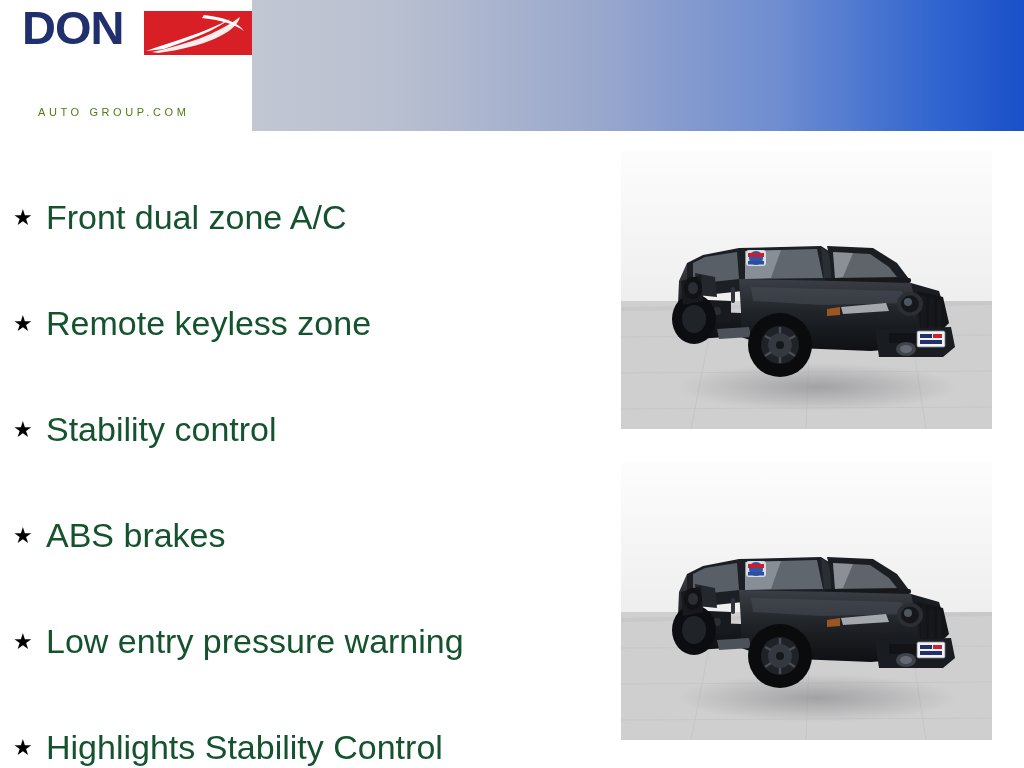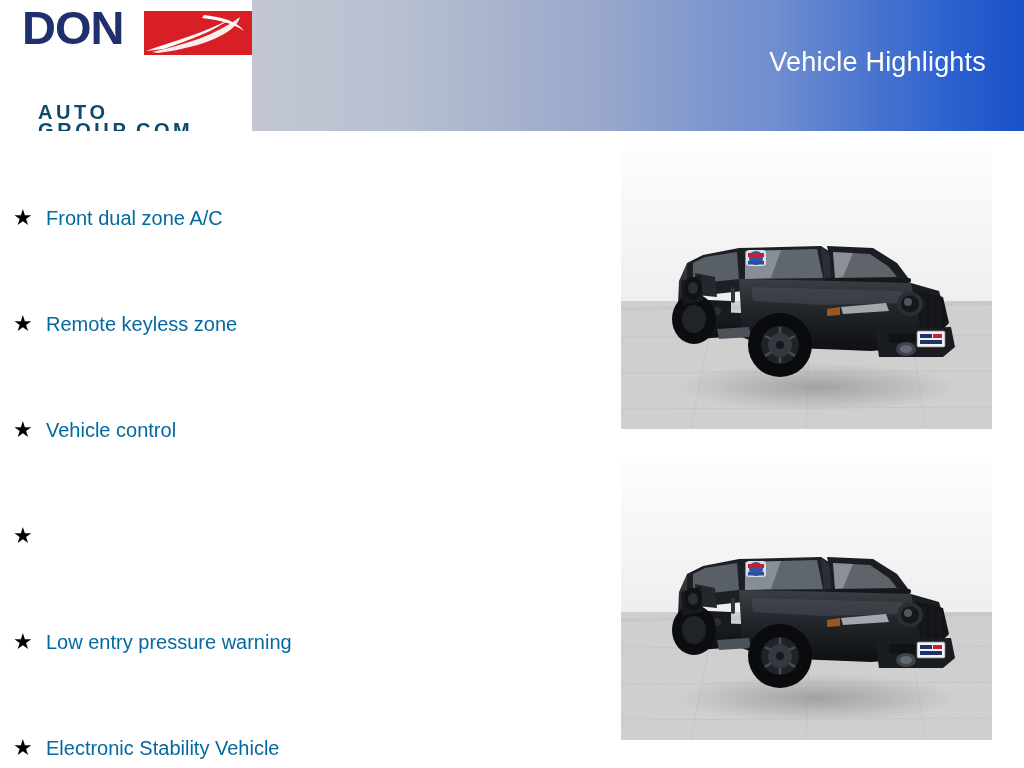--- a/index.html
+++ b/index.html
@@ -86,24 +86,24 @@
     font-size: 47px;
     letter-spacing: -1.5px;
     color: #20306e;
     line-height: 54px;
   }
   .logo-tagline {
     position: absolute;
     left: 28px;
     top: 96px;
     font-family: "Liberation Sans", sans-serif;
-    font-weight: bold;
-    font-size: 20px;
+    font-weight: normal;
+    font-size: 11px;
     letter-spacing: 3.6px;
-    color: #0c4a6e;
+    color: #4d7c0f;
     line-height: 18px;
   }
 
   .header-title {
     position: absolute;
     right: 38px;
     top: 47px;
     font-size: 27px;
     color: #ffffff;
     letter-spacing: 0.2px;
@@ -127,22 +127,22 @@
     padding-left: 13px;
   }
   .feature-star {
     width: 33px;
     font-size: 22px;
     color: #000000;
     line-height: 1;
     flex: 0 0 auto;
   }
   .feature-label {
-    font-size: 20px;
-    color: #0369a1;
+    font-size: 34px;
+    color: #14532d;
     line-height: 1.1;
     white-space: nowrap;
   }
 
   
   .photo {
     position: absolute;
     width: 371px;
     height: 278px;
     background: #ffffff;
@@ -166,52 +166,52 @@
             <path d="M2 40 C 30 30, 60 22, 86 8 C 70 20, 48 28, 20 38 Z" fill="#ffffff"></path>
             <path d="M60 4 C 80 6, 95 12, 100 20 C 92 14, 78 9, 58 7 Z" fill="#ffffff"></path>
             <path d="M8 41 C 40 34, 72 24, 96 6 C 92 22, 60 36, 14 42 Z" fill="#ffffff" opacity="0.92"></path>
           </svg>
         </div>
       </div>
       <div class="logo-tagline">AUTO GROUP.COM</div>
     </div>
   </div>
 
-  <div class="header-title">Vehicle Highlights</div>
 </div>
 
 <div class="features">
 
   <div class="feature-row">
     <span class="feature-star">★</span>
     <span class="feature-label">Front dual zone A/C</span>
   </div>
 
   <div class="feature-row">
     <span class="feature-star">★</span>
     <span class="feature-label">Remote keyless zone</span>
   </div>
 
   <div class="feature-row">
     <span class="feature-star">★</span>
-    <span class="feature-label">Vehicle control</span>
-  </div>
-
-  <div class="feature-row">
-    <span class="feature-star">★</span>
+    <span class="feature-label">Stability control</span>
+  </div>
+
+  <div class="feature-row">
+    <span class="feature-star">★</span>
+    <span class="feature-label">ABS brakes</span>
   </div>
 
   <div class="feature-row">
     <span class="feature-star">★</span>
     <span class="feature-label">Low entry pressure warning</span>
   </div>
 
   <div class="feature-row">
     <span class="feature-star">★</span>
-    <span class="feature-label">Electronic Stability Vehicle</span>
+    <span class="feature-label">Highlights Stability Control</span>
   </div>
 
 </div>
 
 <div class="photo" id="photo-top">
   <svg viewBox="0 0 371 278" aria-hidden="true">
     <defs>
       <linearGradient id="bgA" x1="0" y1="0" x2="0" y2="1">
         <stop offset="0%" stop-color="#fdfdfd"></stop>
         <stop offset="55%" stop-color="#eeeeef"></stop>

